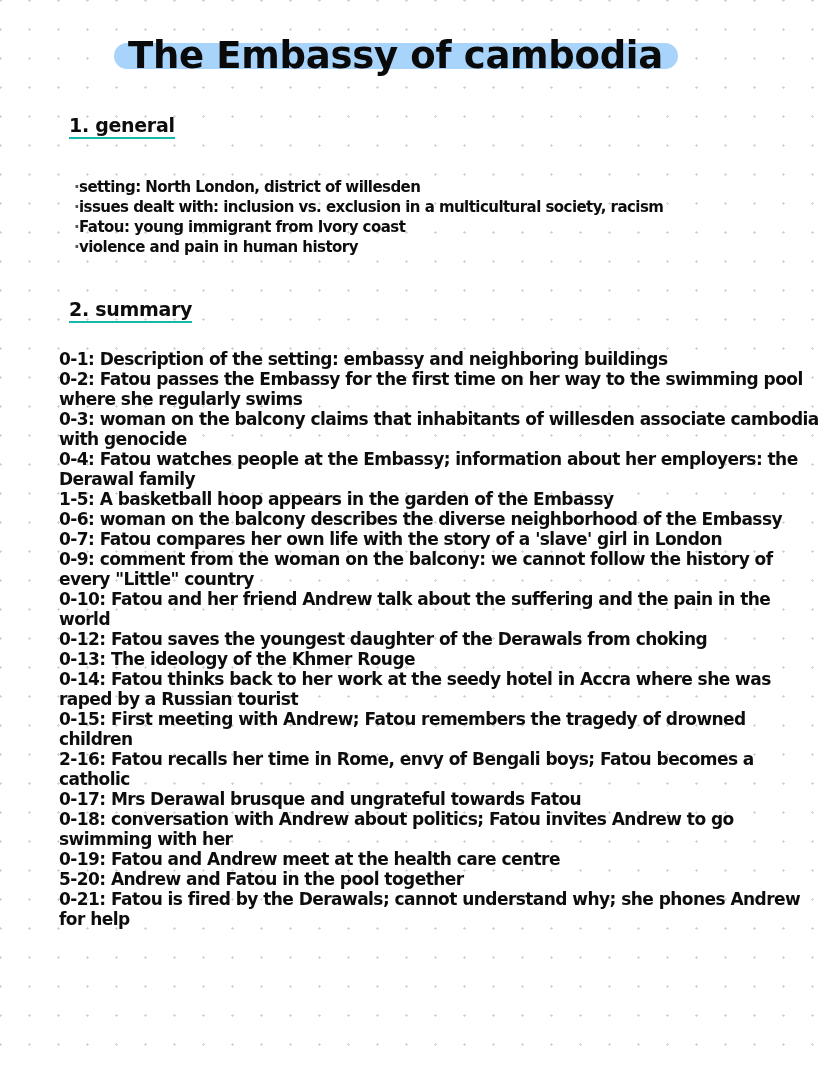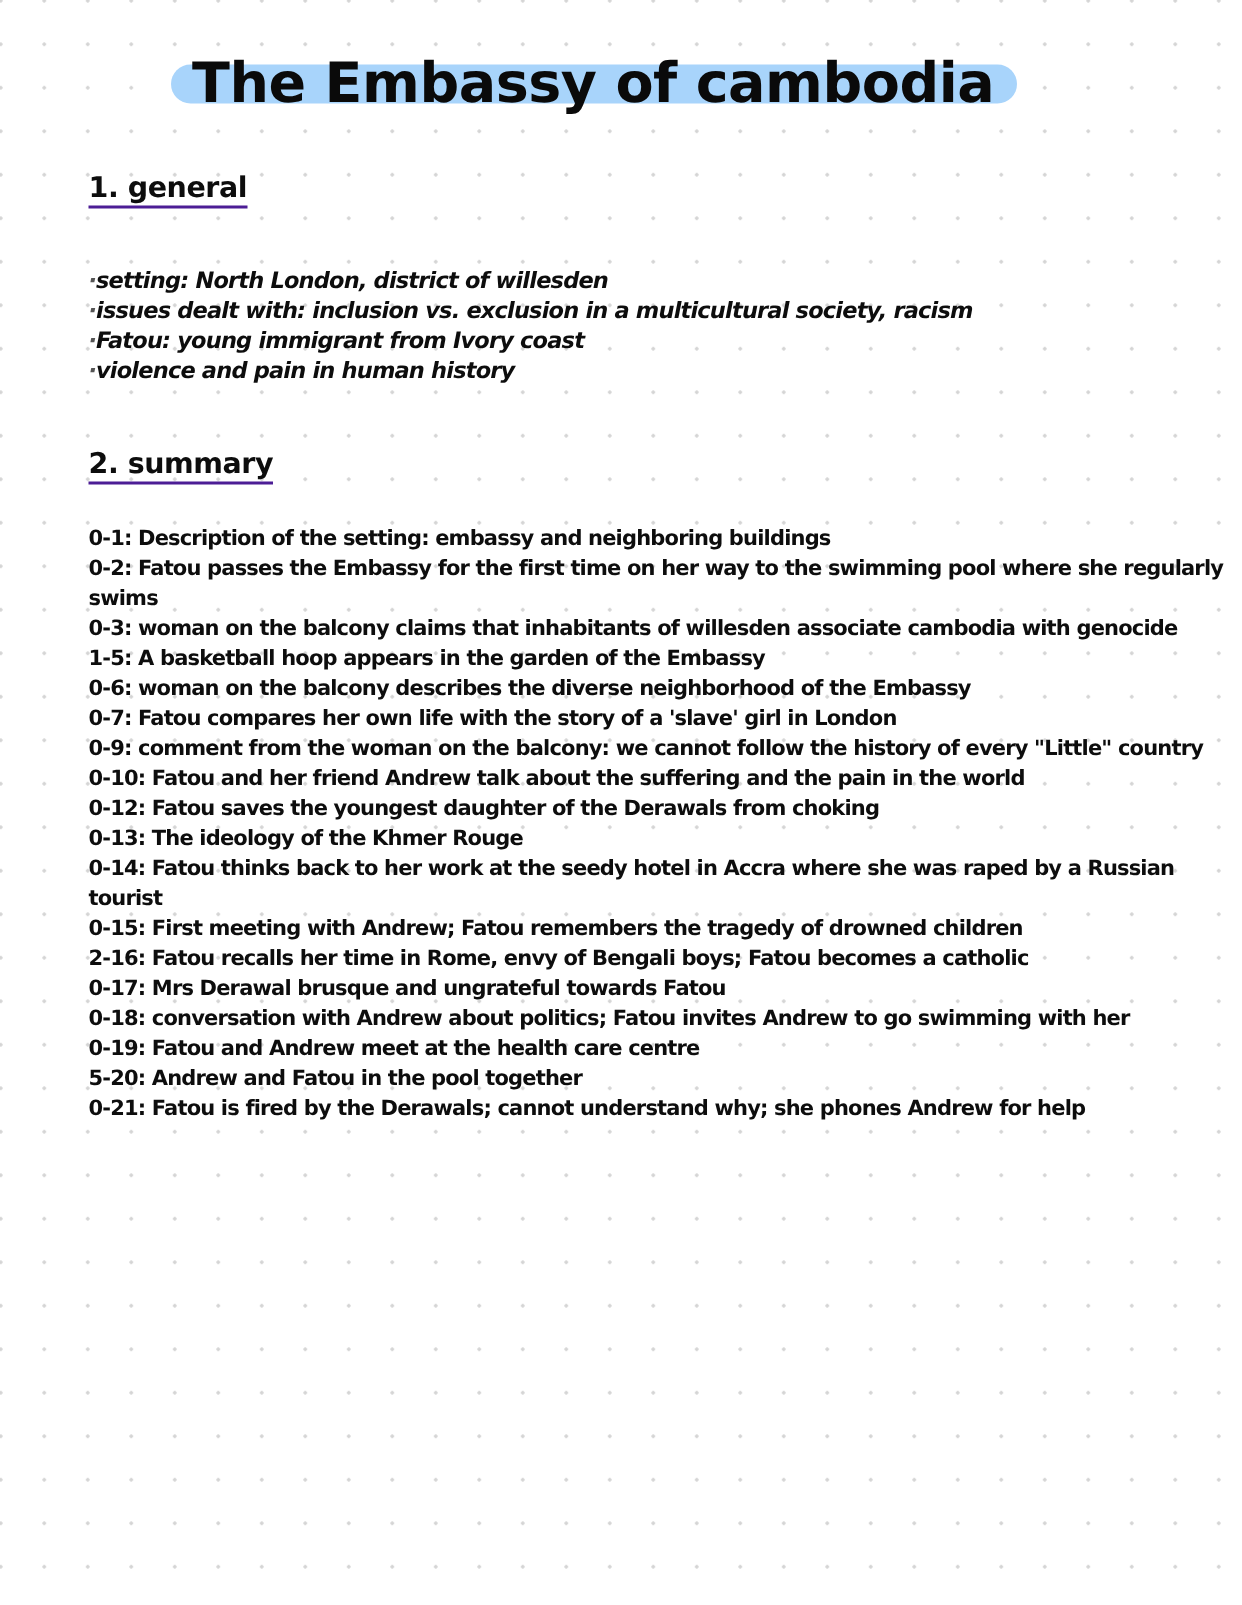--- a/index.html
+++ b/index.html
@@ -48,42 +48,41 @@
     font-family: "DejaVu Sans", sans-serif;
     font-weight: bold;
     font-size: 37px;
     letter-spacing: -0.3px;
     line-height: 48px;
     white-space: nowrap;
     color: #0a0a0a;
   }
   .section-heading {
     position: absolute;
-    left: 59px;
+    left: 69px;
     margin: 0;
     font-family: "DejaVu Sans", sans-serif;
     font-weight: bold;
     font-size: 19px;
     line-height: 24px;
     white-space: nowrap;
-    border-bottom: 2px solid #4c1d95;
+    border-bottom: 2px solid #14b8a6;
     padding-bottom: 0px;
     letter-spacing: -0.3px;
   }
   .h-general { top: 113px; }
   .h-summary { top: 297px; }
 
   .general-list {
     position: absolute;
-    left: 59px;
+    left: 74px;
     top: 177px;
     margin: 0;
     padding: 0;
     list-style: none;
-    font-style: italic;
   }
   .general-list li {
     font-size: 15px;
     line-height: 20px;
     font-weight: bold;
     white-space: nowrap;
     letter-spacing: -0.55px;
   }
   .bullet {
     display: inline-block;
@@ -93,21 +92,21 @@
   .summary-list {
     position: absolute;
     left: 59px;
     top: 349px;
     width: 760px;
     margin: 0;
     padding: 0;
     list-style: none;
   }
   .summary-list li {
-    font-size: 14px;
+    font-size: 17px;
     line-height: 20px;
     font-weight: bold;
     letter-spacing: -0.55px;
   }
 </style>
 </head>
 <body>
 
 <div class="page">
 
@@ -124,20 +123,21 @@
     <li><span class="bullet">·</span><span>Fatou: young immigrant from Ivory coast</span></li>
     <li><span class="bullet">·</span><span>violence and pain in human history</span></li>
   </ul>
 
   <h2 class="section-heading h-summary">2. summary</h2>
 
   <ul class="summary-list">
     <li>0-1: Description of the setting: embassy and neighboring buildings</li>
     <li>0-2: Fatou passes the Embassy for the first time on her way to the swimming pool where she regularly swims</li>
     <li>0-3: woman on the balcony claims that inhabitants of willesden associate cambodia with genocide</li>
+    <li>0-4: Fatou watches people at the Embassy; information about her employers: the Derawal family</li>
     <li>1-5: A basketball hoop appears in the garden of the Embassy</li>
     <li>0-6: woman on the balcony describes the diverse neighborhood of the Embassy</li>
     <li>0-7: Fatou compares her own life with the story of a 'slave' girl in London</li>
     <li>0-9: comment from the woman on the balcony: we cannot follow the history of every "Little" country</li>
     <li>0-10: Fatou and her friend Andrew talk about the suffering and the pain in the world</li>
     <li>0-12: Fatou saves the youngest daughter of the Derawals from choking</li>
     <li>0-13: The ideology of the Khmer Rouge</li>
     <li>0-14: Fatou thinks back to her work at the seedy hotel in Accra where she was raped by a Russian tourist</li>
     <li>0-15: First meeting with Andrew; Fatou remembers the tragedy of drowned children</li>
     <li>2-16: Fatou recalls her time in Rome, envy of Bengali boys; Fatou becomes a catholic</li>

